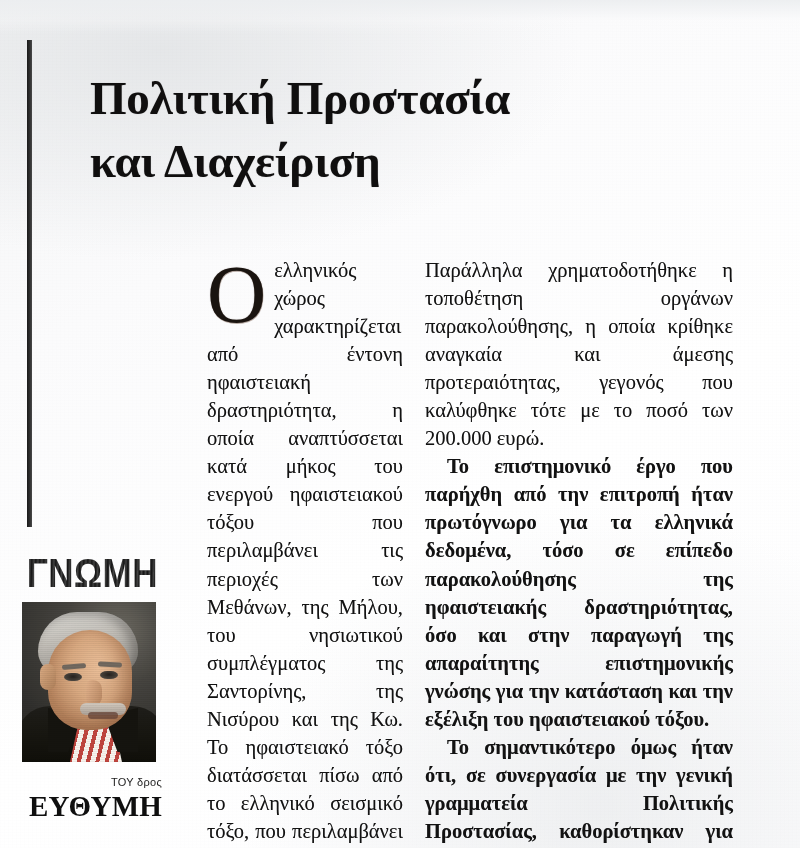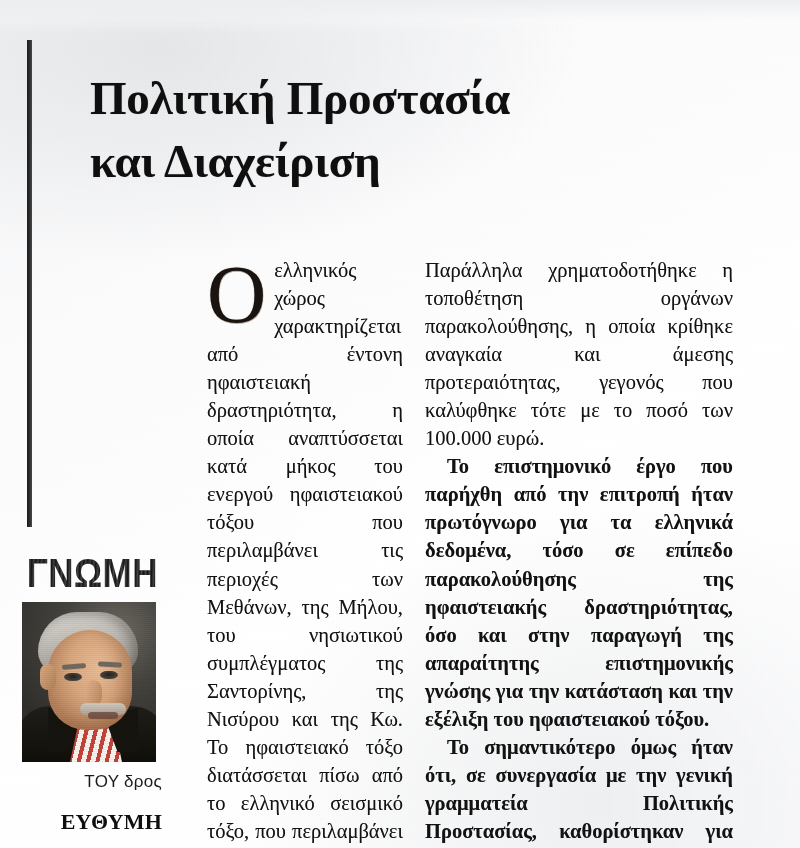--- a/index.html
+++ b/index.html
@@ -254,33 +254,33 @@
     mix-blend-mode: multiply;
     opacity: .85;
   }
 
   #byline {
     margin-top: 10px;
     width: 140px;
   }
   #byline-pre {
     font-family: "Liberation Sans", "DejaVu Sans", sans-serif;
-    font-size: 17px;
+    font-size: 11px;
     line-height: 20px;
     color: #1c1c1c;
     letter-spacing: .3px;
   }
   #byline-name {
     font-family: "Liberation Serif", "DejaVu Serif", serif;
     font-weight: 700;
-    font-size: 22px;
+    font-size: 29px;
     line-height: 24px;
     color: #0f0f0f;
     letter-spacing: .2px;
-    margin-top: 18px;
+    margin-top: 2px;
   }
 </style>
 </head>
 <body>
 
 <div id="page">
 
   <div id="grain"></div>
   <div id="top-shade"></div>
 
@@ -292,21 +292,21 @@
   </h1>
 
   <div class="col" id="col-left">
     <div id="left-cutout"></div>
     <span class="dropcap">Ο</span>
     <p class="para">ελληνικός χώρος χαρακτηρίζεται από έντονη ηφαιστειακή δραστηριότητα, η οποία αναπτύσσεται κατά μήκος του ενεργού ηφαιστειακού τόξου που περιλαμβάνει τις περιοχές των Μεθάνων, της Μήλου, του νησιωτικού συμπλέγματος της Σαντορίνης, της Νισύρου και της Κω. Το ηφαιστειακό τόξο διατάσσεται πίσω από το ελληνικό σεισμικό τόξο, που περιλαμβάνει τα Ιόνια Νησιά, την Κρήτη, την Κάρπαθο και τη Ρόδο. Τα δύο αυτά τόξα, αποτελούν επιμέρους γεωδυναμικές εκφράσεις της σύγκλισης της Ευρασιατικής με την Αφρικανική λιθοσφαιρική πλάκα.</p>
 
   </div>
 
   <div class="col" id="col-right">
-    <p class="para">Παράλληλα χρηματοδοτήθηκε η τοποθέτηση οργάνων παρακολούθησης, η οποία κρίθηκε αναγκαία και άμεσης προτεραιότητας, γεγονός που καλύφθηκε τότε με το ποσό των 100.000 ευρώ.</p>
+    <p class="para">Παράλληλα χρηματοδοτήθηκε η τοποθέτηση οργάνων παρακολούθησης, η οποία κρίθηκε αναγκαία και άμεσης προτεραιότητας, γεγονός που καλύφθηκε τότε με το ποσό των 200.000 ευρώ.</p>
     <p class="para">Το επιστημονικό έργο που παρήχθη από την επιτροπή ήταν πρωτόγνωρο για τα ελληνικά δεδομένα, τόσο σε επίπεδο παρακολούθησης της ηφαιστειακής δραστηριότητας, όσο και στην παραγωγή της απαραίτητης επιστημονικής γνώσης για την κατάσταση και την εξέλιξη του ηφαιστειακού τόξου.</p>
     <p class="para">Το σημαντικότερο όμως ήταν ότι, σε συνεργασία με την γενική γραμματεία Πολιτικής Προστασίας, καθορίστηκαν για πρώτη φορά οι δράσεις για τη διαχείριση του ηφαιστειακού κινδύνου. Η δραστηριότητα στη Σαντορίνη, το 2012 σταμάτησε ξαφνικά, αλλά το έργο της επιτροπής συνεχίζεται έως σήμερα, με ανανεωμένη σύνθεση.</p>
   </div>
 
   <div id="opinion">
 
     <div id="gnomi">ΓΝΩΜΗ</div>
 
     <div id="author-photo">
       <div class="ph-bg"></div>

